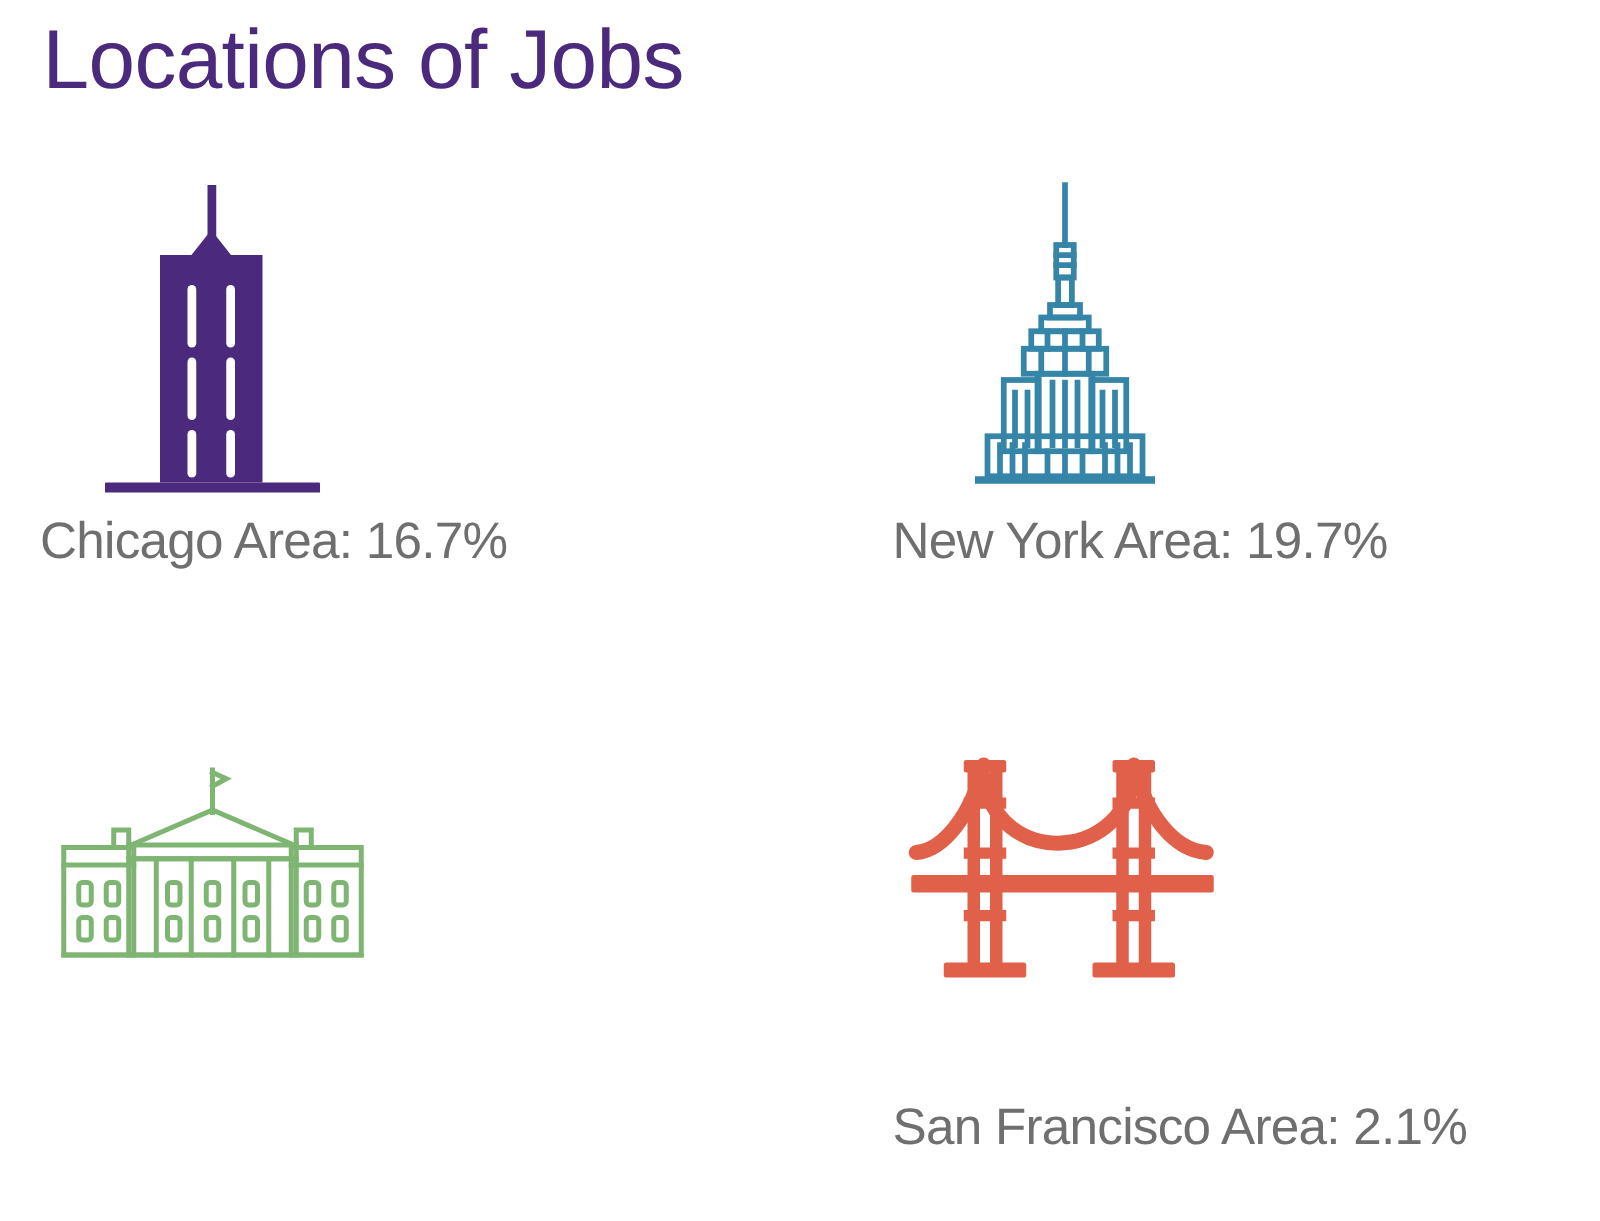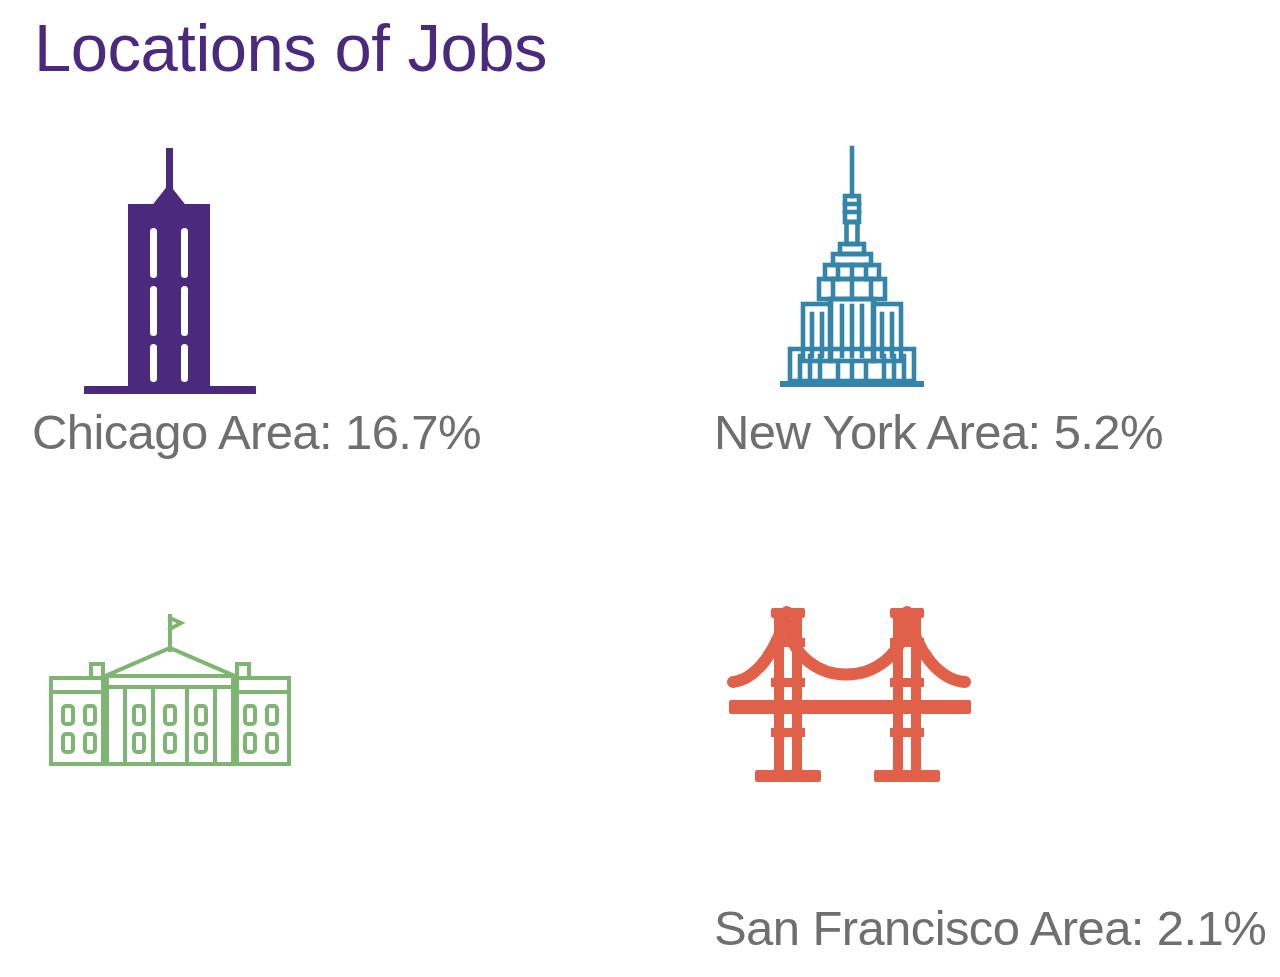--- a/index.html
+++ b/index.html
@@ -62,31 +62,31 @@
   .cell-chicago .icon-wrap   { left: 40px;  top: 22px;  width: 260px; height: 262px; }
   .cell-newyork .icon-wrap   { left: 32px;  top: 22px;  width: 260px; height: 262px; }
   .cell-dc .icon-wrap        { left: 20px;  top: 102px; width: 300px; height: 200px; }
   .cell-sf .icon-wrap        { left: 10px;  top: 92px;  width: 300px; height: 210px; }
 
   .icon-wrap svg { display: block; }
 
   .metric-label {
     position: absolute;
     left: 32px;
-    font-size: 49px;
+    font-size: 41px;
     line-height: 52px;
     font-weight: 400;
     color: #6F6F6F;
     letter-spacing: -0.6px;
     white-space: nowrap;
   }
   .cell-chicago .metric-label { top: 296px; }
   .cell-newyork .metric-label { left: 24px; top: 296px; }
   .cell-dc      .metric-label { top: 382px; }
-  .cell-sf      .metric-label { left: 24px; top: 382px; margin-top: 27px; }
+  .cell-sf      .metric-label { left: 24px; top: 382px; }
 </style>
 </head>
 <body>
 
 <div class="page">
 
   <div class="page-title">Locations of Jobs</div>
 
   <div class="grid">
 
@@ -162,21 +162,21 @@
             <line x1="80" y1="217" x2="80" y2="237"></line>
             <line x1="94" y1="217" x2="94" y2="237"></line>
             <line x1="112" y1="212" x2="112" y2="237"></line>
             <line x1="122" y1="212" x2="122" y2="237"></line>
             <line x1="132" y1="212" x2="132" y2="237"></line>
           </g>
 
           <rect x="8" y="237" width="144" height="6" fill="#3585A8"></rect>
         </svg>
       </div>
-      <div class="metric-label">New York Area: 5.2%</div>
+      <div class="metric-label">New York Area: 19.7%</div>
     </div>
 
     <div class="cell cell-dc">
       <div class="icon-wrap">
         <svg width="250" height="185" viewBox="0 0 250 185" aria-hidden="true">
           <g fill="none" stroke="#7FB572" stroke-width="4" stroke-linecap="square" stroke-linejoin="miter">
 
             <line x1="125" y1="6" x2="125" y2="40"></line>
             <path d="M125 8 L136 13 L125 19"></path>
 

